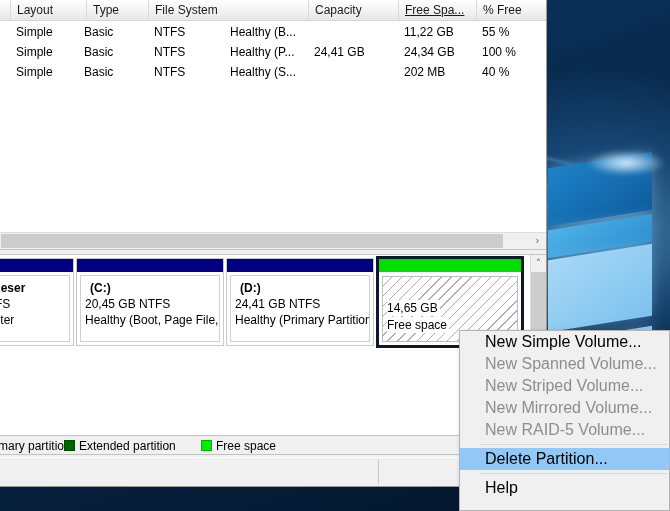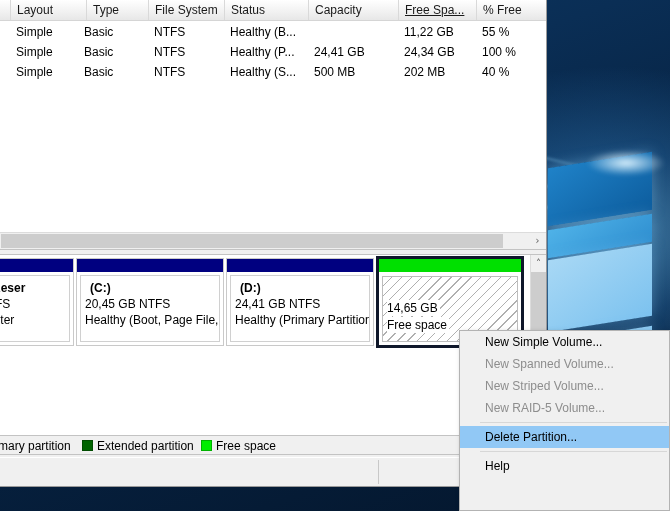--- a/index.html
+++ b/index.html
@@ -235,21 +235,21 @@
     width: 211px; height: 181px;
     background: #f0f0f0;
     border: 1px solid #b3b3b3;
     box-sizing: border-box;
     box-shadow: 2px 2px 5px rgba(0,0,0,0.25);
     overflow: hidden;
   }
   .menu-item {
     position: relative;
     height: 22px; line-height: 22px;
-    font-size: 12px;
+    font-size: 16px;
     color: #000000;
     padding-left: 25px;
     white-space: nowrap;
     box-sizing: border-box;
   }
   .menu-item.disabled { color: #8d8d8d; }
   .menu-item.highlighted {
     background: #91c8f5;
     color: #000000;
   }
@@ -272,21 +272,20 @@
   <div class="glow"></div>
 </div>
 
 <div id="dm-window">
 
   <div id="volume-list">
     <div id="list-header">
         <div class="col-head" style="left: 10px; width: 68px;">Layout</div>
         <div class="col-head" style="left: 78px; width: 70px; margin-left: 8px;">Type</div>
         <div class="col-head" style="left: 148px; width: 76px;">File System</div>
-        <div class="col-head" style="left: 224px; width: 84px;">Status</div>
         <div class="col-head" style="left: 308px; width: 90px;">Capacity</div>
         <div class="col-head" style="left: 398px; width: 78px; text-decoration: underline;">Free Spa...</div>
         <div class="col-head" style="left: 476px; width: 66px;">% Free</div>
       </div>
     <div id="list-rows">
         <div class="row" style="top: 22px;">
           <div class="cell" style="left: 10px; width: 68px;">Simple</div>
           <div class="cell" style="left: 78px; width: 70px;">Basic</div>
           <div class="cell" style="left: 148px; width: 76px;">NTFS</div>
           <div class="cell" style="left: 224px; width: 84px;">Healthy (B...</div>
@@ -300,21 +299,20 @@
           <div class="cell" style="left: 224px; width: 84px;">Healthy (P...</div>
           <div class="cell" style="left: 308px; width: 90px;">24,41 GB</div>
           <div class="cell" style="left: 398px; width: 78px;">24,34 GB</div>
           <div class="cell" style="left: 476px; width: 66px;">100 %</div>
         </div>
         <div class="row" style="top: 62px;">
           <div class="cell" style="left: 10px; width: 68px;">Simple</div>
           <div class="cell" style="left: 78px; width: 70px;">Basic</div>
           <div class="cell" style="left: 148px; width: 76px;">NTFS</div>
           <div class="cell" style="left: 224px; width: 84px;">Healthy (S...</div>
-          <div class="cell" style="left: 308px; width: 90px;">500 MB</div>
           <div class="cell" style="left: 398px; width: 78px;">202 MB</div>
           <div class="cell" style="left: 476px; width: 66px;">40 %</div>
         </div>
       </div>
   </div>
 
   <div id="hscroll">
     <div id="hscroll-thumb"></div>
     <div id="hscroll-right">›</div>
   </div>
@@ -357,33 +355,34 @@
       </div>
   </div>
 
   <div id="vscroll">
     <div id="vscroll-up">˄</div>
     <div id="vscroll-track"></div>
   </div>
 
   <div id="legend">
       <div class="legend-item" style="left: -2px;"><span>mary partition</span></div>
-      <div class="legend-item" style="left: 82px;"><span class="swatch" style="background: rgb(0, 100, 0);"></span><span>Extended partition</span></div>
+      <div class="legend-item" style="left: 64px;"><span class="swatch" style="background: rgb(0, 100, 0);"></span><span>Extended partition</span></div>
       <div class="legend-item" style="left: 201px;"><span class="swatch" style="background: rgb(0, 238, 0);"></span><span>Free space</span></div>
     </div>
 
   <div id="statusbar">
     <div class="status-text" style="left:6px;"></div>
     <div id="status-divider"></div>
     <div class="status-text" style="left:386px;"></div>
   </div>
 </div>
 
 <div id="context-menu">
     <div class="menu-item">New Simple Volume...</div>
     <div class="menu-item disabled">New Spanned Volume...</div>
     <div class="menu-item disabled">New Striped Volume...</div>
+    <div class="menu-item disabled">New Mirrored Volume...</div>
     <div class="menu-item disabled">New RAID-5 Volume...</div>
     <div class="menu-sep"></div>
     <div class="menu-item highlighted">Delete Partition...</div>
     <div class="menu-sep"></div>
     <div class="menu-item">Help</div>
   </div>
 
 </body></html>

